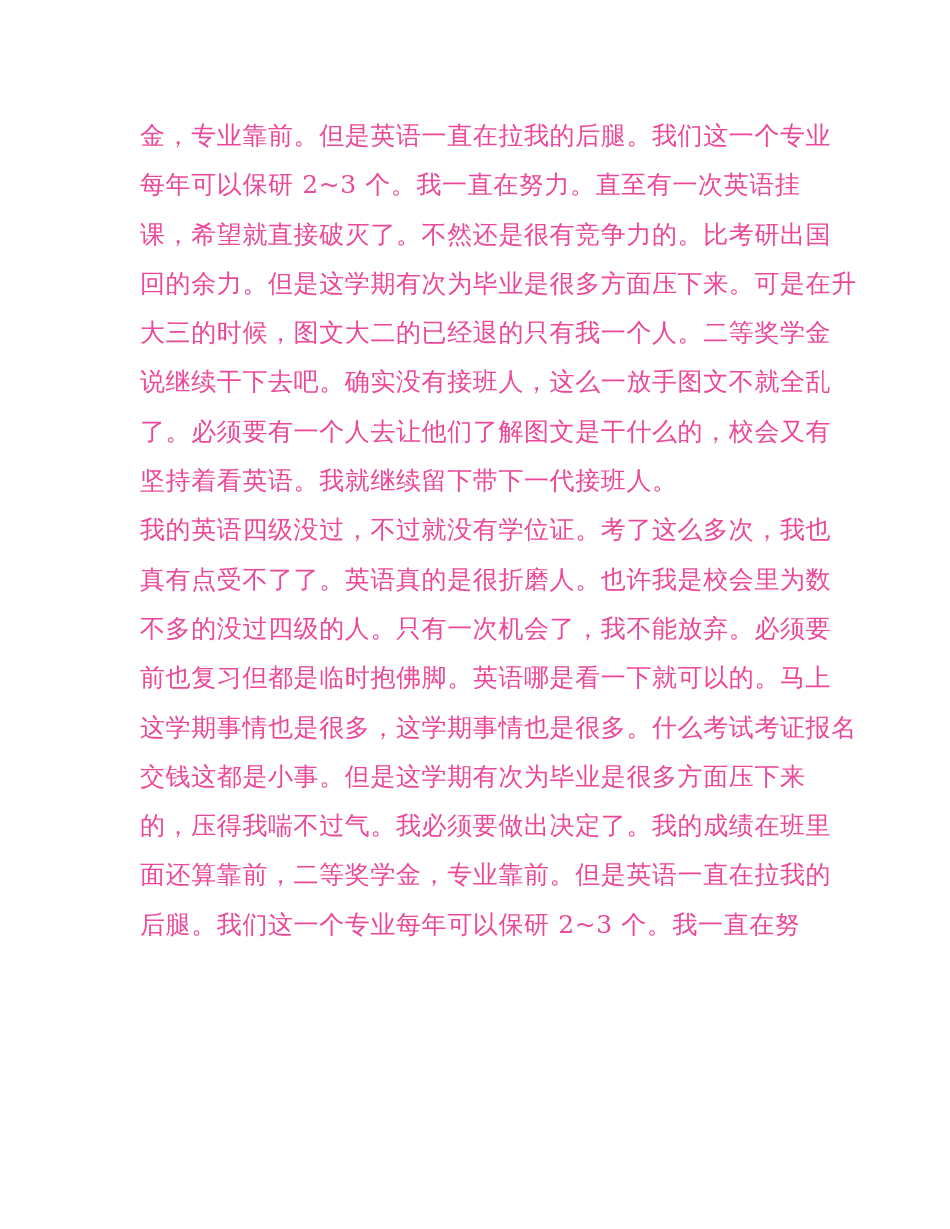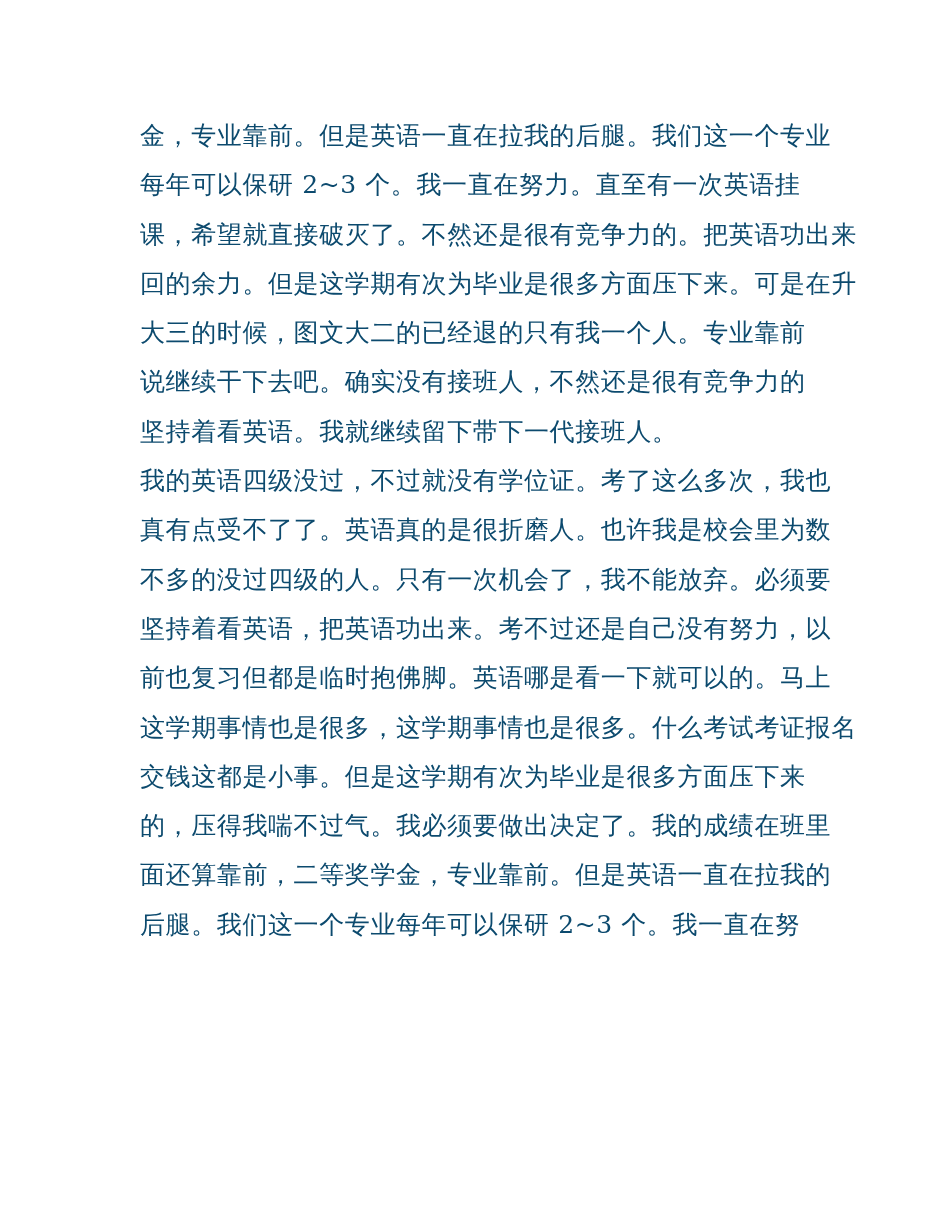--- a/index.html
+++ b/index.html
@@ -21,46 +21,46 @@
       height: 1229px;
       background: #ffffff;
     }
     .text-body {
       position: absolute;
       left: 140px;
       top: 111px;
       width: 680px;
       font-family: "DejaVu Serif", "Liberation Serif", serif;
       font-size: 25px;
-      color: #0c4a6e;
+      color: #ec4899;
     }
     .line {
       display: block;
       height: 49.3px;
       line-height: 49.3px;
       white-space: nowrap;
       letter-spacing: 0.6px;
     }
   </style>
 </head>
 <body>
 
 <div class="page">
   <div class="text-body">
     <span class="line">金，专业靠前。但是英语一直在拉我的后腿。我们这一个专业</span>
     <span class="line">每年可以保研 2~3 个。我一直在努力。直至有一次英语挂</span>
-    <span class="line">课，希望就直接破灭了。不然还是很有竞争力的。把英语功出来</span>
+    <span class="line">课，希望就直接破灭了。不然还是很有竞争力的。比考研出国</span>
     <span class="line">回的余力。但是这学期有次为毕业是很多方面压下来。可是在升</span>
-    <span class="line">大三的时候，图文大二的已经退的只有我一个人。专业靠前</span>
-    <span class="line">说继续干下去吧。确实没有接班人，不然还是很有竞争力的</span>
+    <span class="line">大三的时候，图文大二的已经退的只有我一个人。二等奖学金</span>
+    <span class="line">说继续干下去吧。确实没有接班人，这么一放手图文不就全乱</span>
+    <span class="line">了。必须要有一个人去让他们了解图文是干什么的，校会又有</span>
     <span class="line">坚持着看英语。我就继续留下带下一代接班人。</span>
     <span class="line">我的英语四级没过，不过就没有学位证。考了这么多次，我也</span>
     <span class="line">真有点受不了了。英语真的是很折磨人。也许我是校会里为数</span>
     <span class="line">不多的没过四级的人。只有一次机会了，我不能放弃。必须要</span>
-    <span class="line">坚持着看英语，把英语功出来。考不过还是自己没有努力，以</span>
     <span class="line">前也复习但都是临时抱佛脚。英语哪是看一下就可以的。马上</span>
     <span class="line">这学期事情也是很多，这学期事情也是很多。什么考试考证报名</span>
     <span class="line">交钱这都是小事。但是这学期有次为毕业是很多方面压下来</span>
     <span class="line">的，压得我喘不过气。我必须要做出决定了。我的成绩在班里</span>
     <span class="line">面还算靠前，二等奖学金，专业靠前。但是英语一直在拉我的</span>
     <span class="line">后腿。我们这一个专业每年可以保研 2~3 个。我一直在努</span>
   </div>
 </div>
 
 </body></html>

